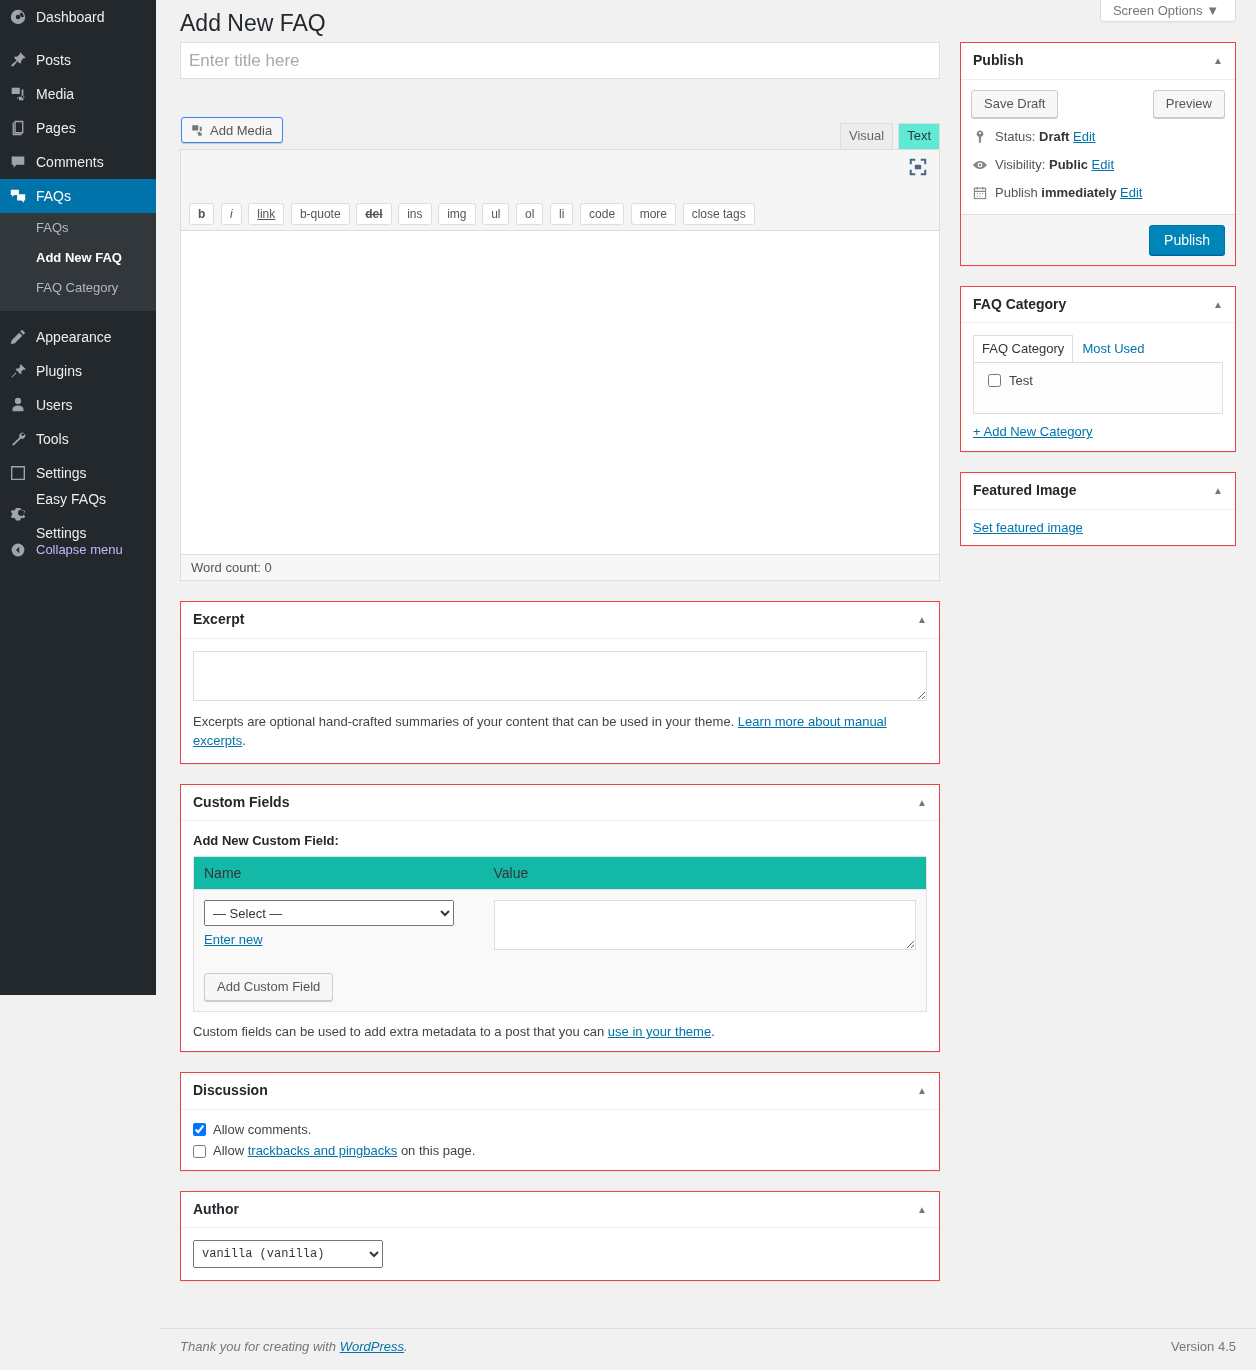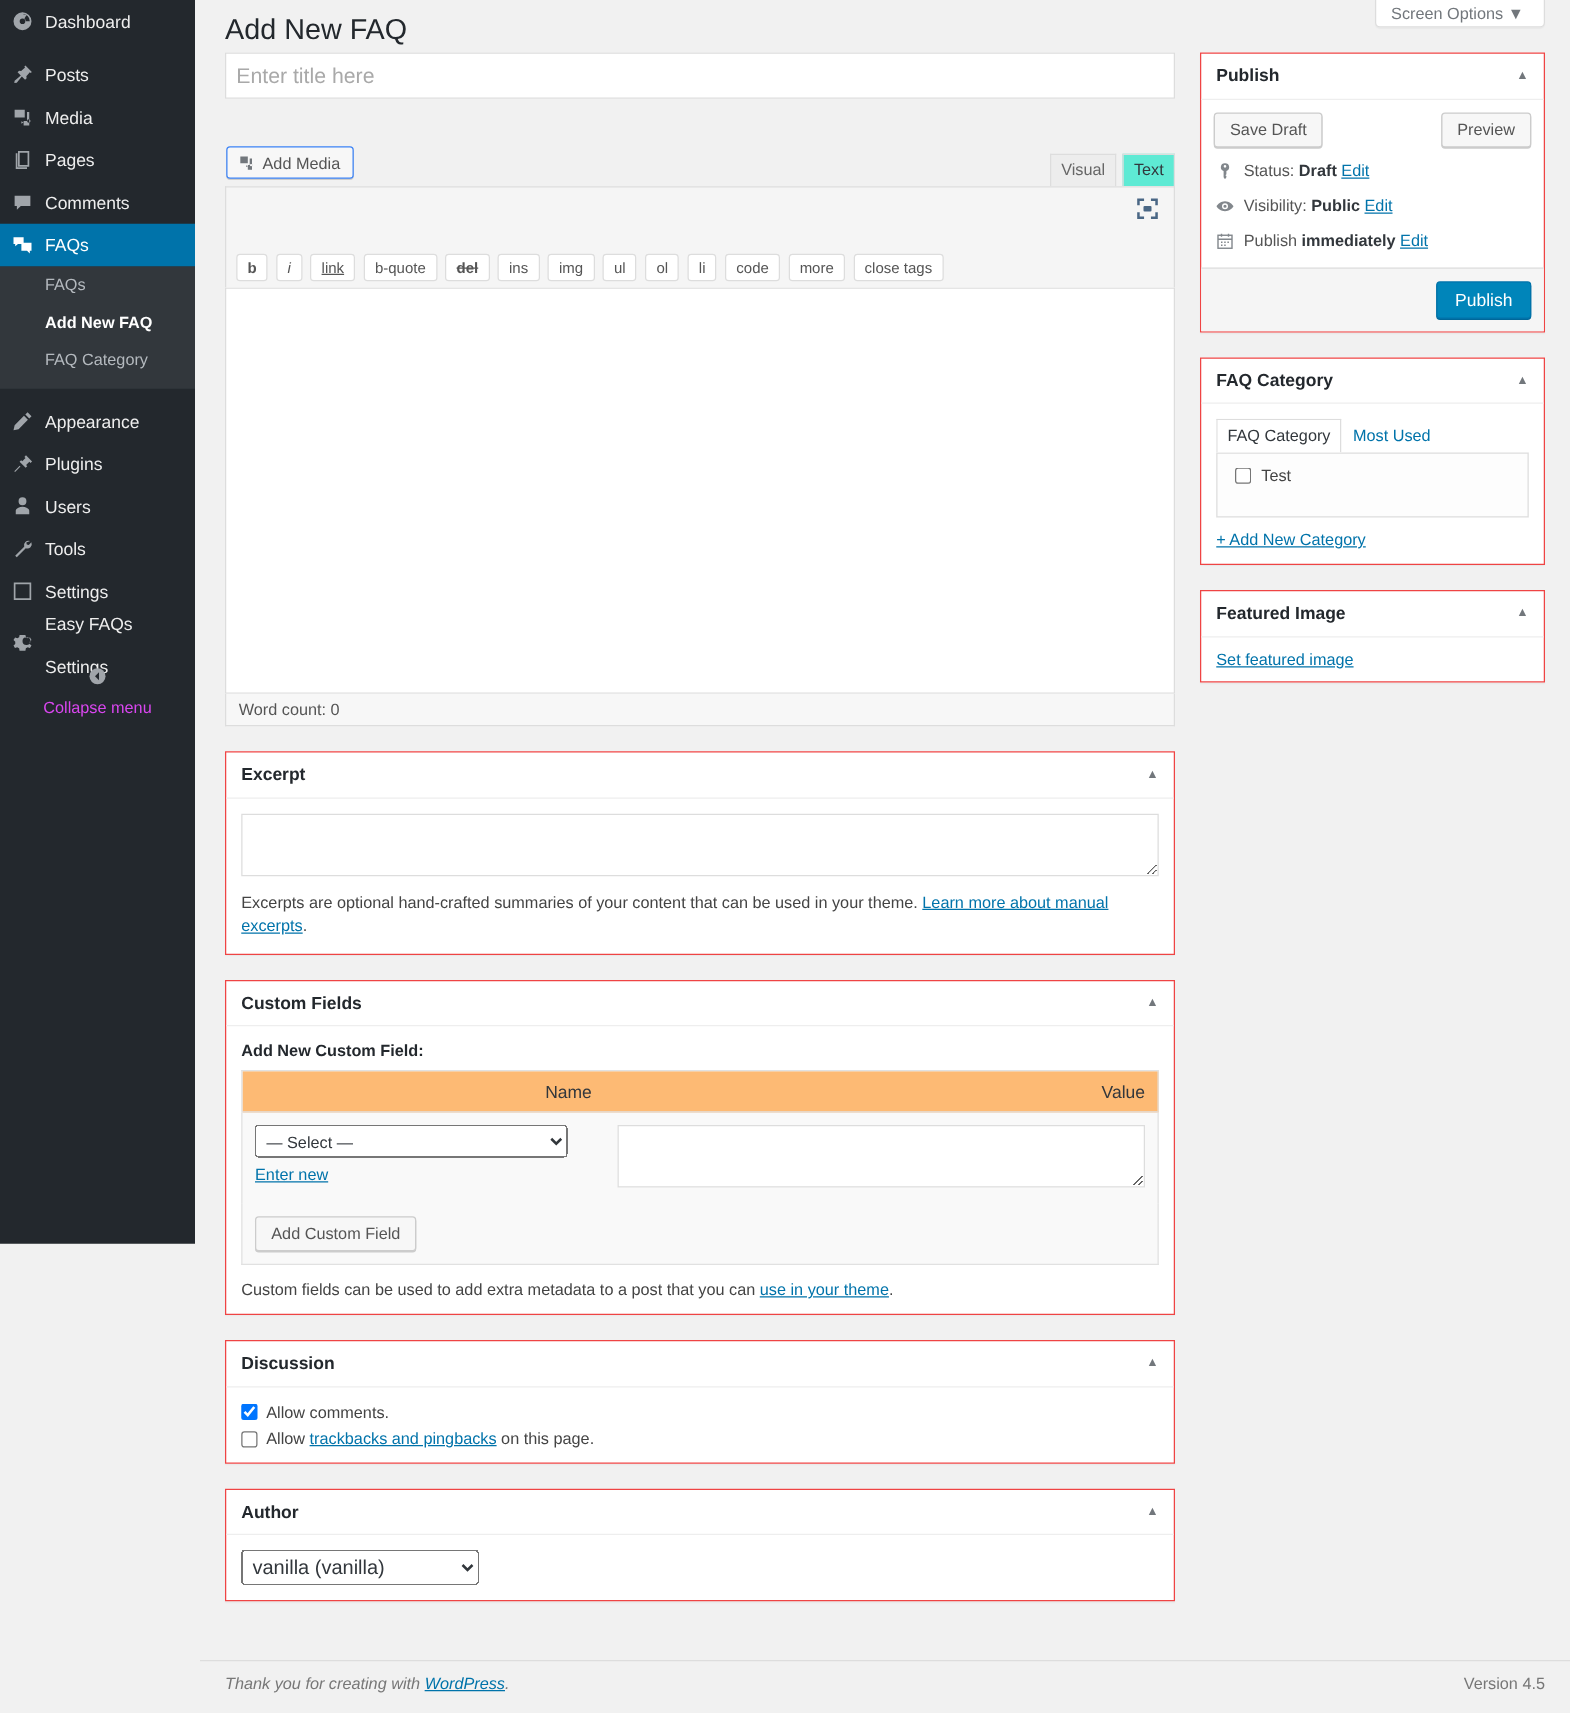--- a/index.html
+++ b/index.html
@@ -34,21 +34,21 @@
     border-top:8px solid transparent; border-bottom:8px solid transparent;
     border-right:8px solid #f1f1f1;
   }
   .menu-sep { height:9px; }
   #submenu { background:#32373c; padding:0 0 8px 0; }
   .submenu-item {
     display:block; padding:6px 0 6px 36px; font-size:13px;
     color:#b4b9be; cursor:pointer; line-height:18px;
   }
   .submenu-item.current { color:#fff; font-weight:bold; }
-  .menu-collapse { color:#d946ef; font-size:13px;flex-direction:column; }
+  .menu-collapse { color:#c4b5fd; font-size:13px; }
   .menu-collapse .mi { color:#a0a5aa; }
 
   svg.ic { display:block; }
 
   
   #wpbody {
     position:absolute; left:160px; top:0; right:0; bottom:0;
     background:#f1f1f1;
   }
   #screen-meta-links {
@@ -145,22 +145,22 @@
   a { color:#0073aa; }
   .howto a { color:#0073aa; }
 
   
   .cf-label { font-weight:bold; color:#23282d; margin:0 0 8px 0; font-size:13px; }
   table.widefat {
     width:100%; border-collapse:collapse; border:1px solid #e1e1e1;
     background:#f9f9f9;
   }
   table.widefat th {
-    text-align:right; font-size:14px; font-weight:400; color:#32373c;
-    padding:8px 10px; background:#fdba74; border-bottom:1px solid #e1e1e1;
+    text-align:left; font-size:14px; font-weight:400; color:#32373c;
+    padding:8px 10px; background:#14b8a6; border-bottom:1px solid #e1e1e1;
   }
   table.widefat td { padding:10px 10px; vertical-align:top; }
   td.left-col { width:290px; }
   select.cf-select {
     width:250px; height:26px; font-size:13px; padding:2px 4px;
     font-family:inherit; color:#32373c;
   }
   .enter-new { display:block; margin-top:6px; font-size:13px; color:#0073aa; cursor:pointer; }
   textarea.cf-value {
     width:100%; height:50px; border:1px solid #ddd; resize:vertical;
@@ -172,22 +172,22 @@
     font-size:13px; color:#555; cursor:pointer; box-shadow:0 1px 0 #ccc;
   }
   .cf-footnote { font-size:13px; color:#444; margin:12px 0 0 0; }
 
   
   .disc-row { display:flex; align-items:center; gap:7px; margin-bottom:6px; font-size:13px; }
   .disc-row:last-child { margin-bottom:0;align-items:flex-end; }
   input[type=checkbox] { margin:0; }
 
   select.author-select {
-    width:190px; height:28px; font-size:16px; padding:2px 4px;
-    font-family:Liberation Sans, sans-serif; color:#32373c;
+    width:190px; height:28px; font-size:12px; padding:2px 4px;
+    font-family:Liberation Mono, monospace; color:#32373c;
   }
 
   
   #submitdiv .inside { padding:0; }
   .submitbox-major { padding:10px; }
   .submitbox-minor { padding:0 10px 10px 10px; }
   #publishing-action-wrap {
     background:#f5f5f5; border-top:1px solid #ddd; padding:10px;
     text-align:right; overflow:hidden;
   }

